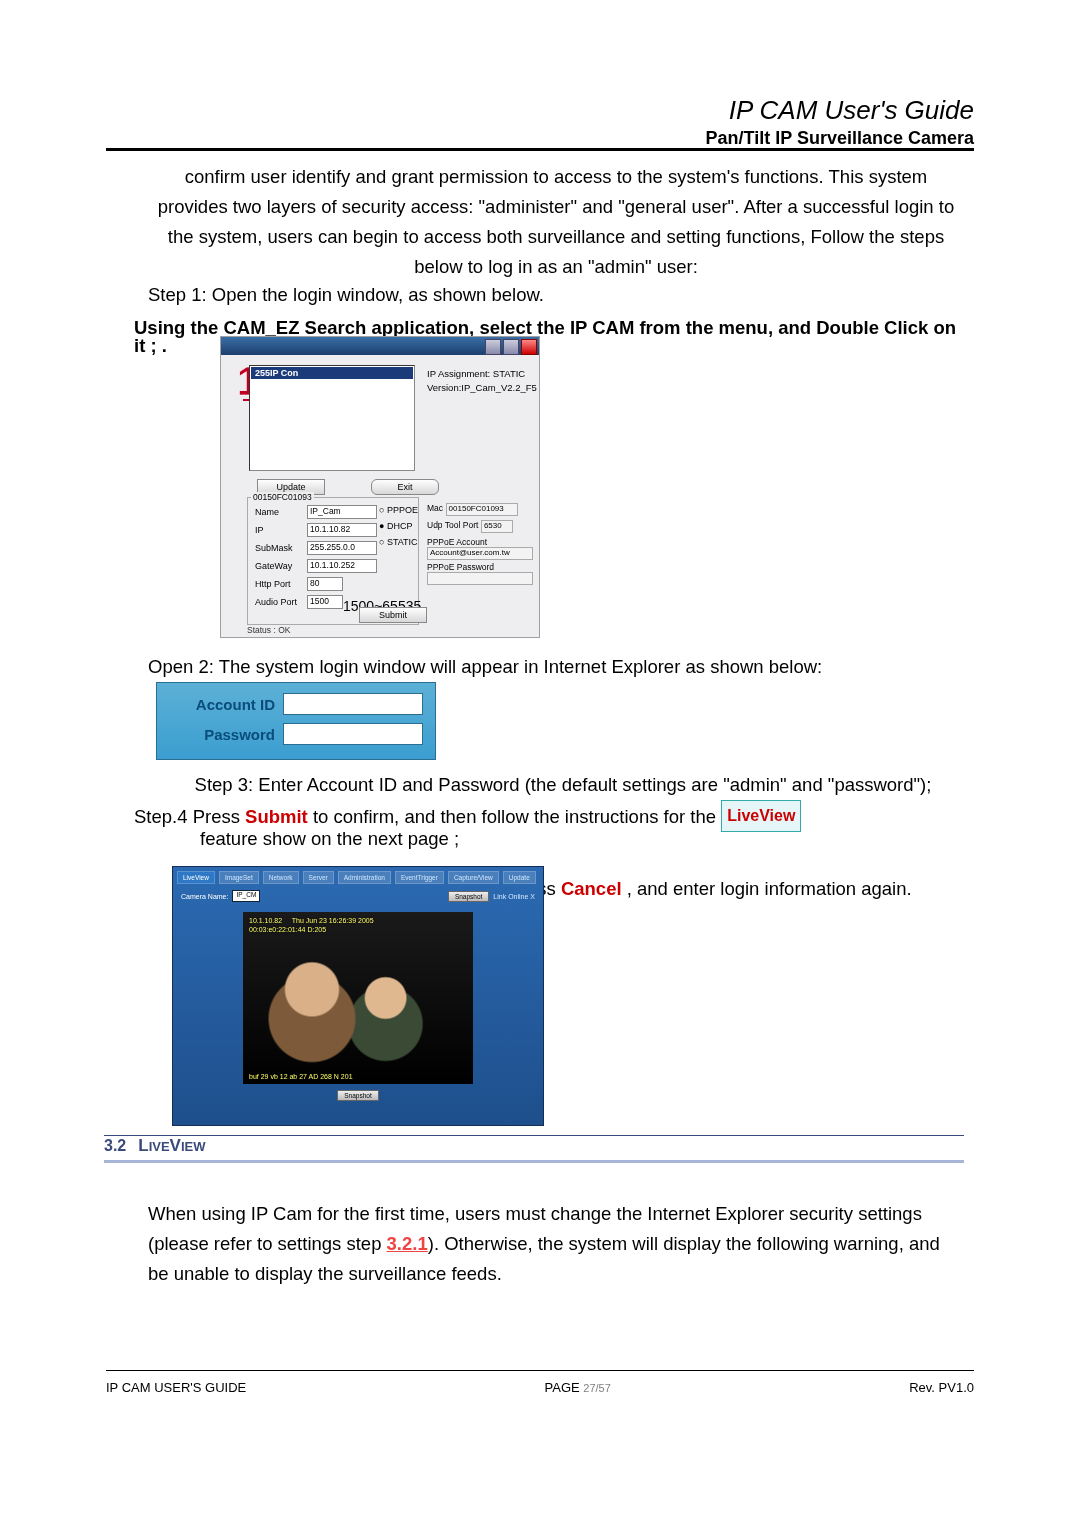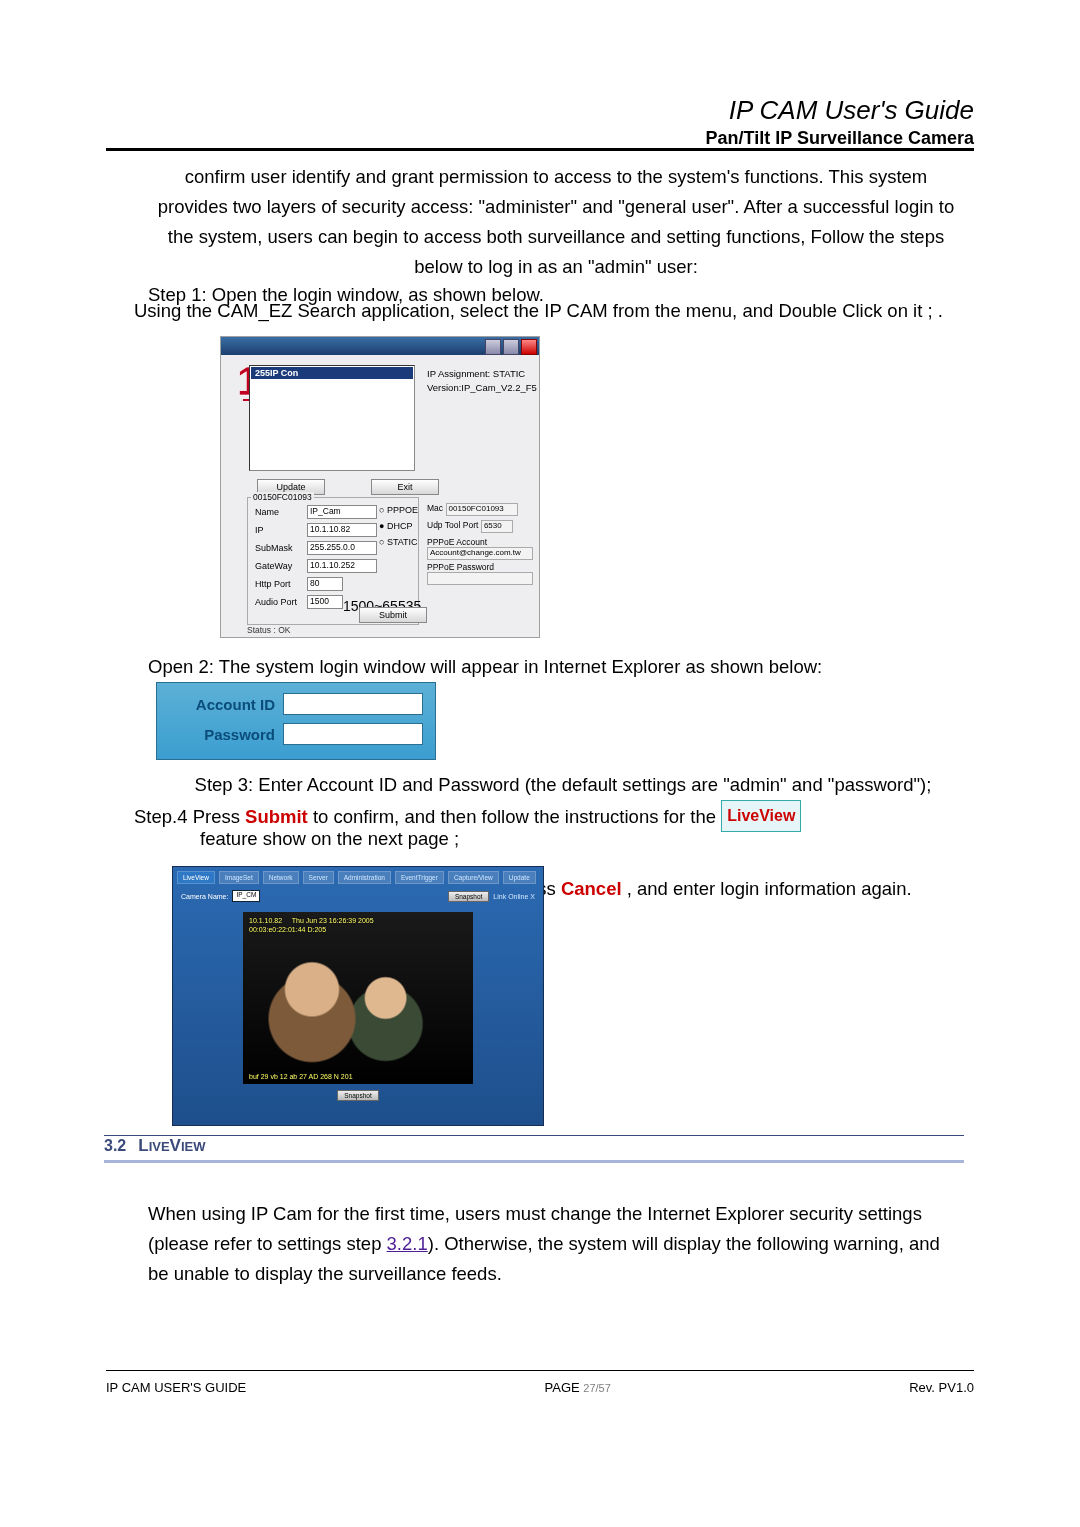--- a/index.html
+++ b/index.html
@@ -22,42 +22,42 @@
   .titlebar { position: absolute; top: 0; left: 0; right: 0; height: 18px; background: linear-gradient(#3a6ea5,#1c3f6e); }
   .tb-btns { position: absolute; right: 2px; top: 2px; display: flex; gap: 2px; }
   .tb-btn { width: 14px; height: 14px; background: linear-gradient(#ccd,#88a); border: 1px solid #446; }
   .tb-close { background: linear-gradient(#f88,#c00); border-color: #800; }
   .big1 { position: absolute; left: 6px; top: 24px; width: 40px; height: 40px; }
   .listbox { position: absolute; left: 28px; top: 28px; width: 164px; height: 104px; background: #fff; border: 1px inset #888; font-weight: bold; }
   .listitem { background: #1a3a7a; color: #fff; margin: 1px; padding: 1px 4px; font-size: 9px; }
   .ipassign { position: absolute; left: 206px; top: 30px; font-size: 9.5px; line-height: 14px; }
   .btn { display: inline-block; min-width: 54px; background: linear-gradient(#fefefe,#d8d8d8); border: 1px solid #888; text-align: center; font-size: 9px; padding: 2px 6px; }
   .btn-update { position: absolute; left: 36px; top: 142px; }
-  .btn-exit { position: absolute; left: 150px; top: 142px; }
+  .btn-exit { position: absolute; left: 150px; top: 142px; border-radius: 6px; }
   .btn-submit { position: absolute; left: 138px; top: 270px; }
   .groupbox { position: absolute; left: 26px; top: 160px; width: 170px; height: 126px; border: 1px solid #aaa; }
   .grouplegend { position: absolute; left: 30px; top: 155px; background: #eeeef0; padding: 0 2px; font-size: 8.5px; }
   .lbl { position: absolute; font-size: 9px; }
   .inp { position: absolute; background: #fff; border: 1px solid #888; height: 12px; font-size: 8.5px; padding: 0 2px; overflow: hidden; white-space: nowrap; }
   .radio { position: absolute; font-size: 9px; }
   .radio::before { content: "○ "; }
   .radio.sel::before { content: "● "; }
   .status { position: absolute; left: 26px; top: 288px; font-size: 8.5px; color: #333; }
   .rightside { position: absolute; left: 206px; top: 166px; width: 104px; }
   .rlbl { font-size: 8.5px; display: inline-block; }
   .rinp { display: inline-block; background: #f3f3f3; border: 1px solid #aaa; height: 11px; font-size: 8px; padding: 0 2px; }
 
   
   .fig2 { position: absolute; left: 156px; top: 682px; width: 278px; height: 76px; background: linear-gradient(#5cb0d6,#3b9ed0); border: 1px solid #2a6e92; }
   .log-lbl { color: #0b4d7a; font-weight: bold; font-size: 15px; text-align: right; }
   .log-inp { background: #fff; border: 1px solid #2a6e92; height: 20px; }
 
   
   .badge { border: 1px solid #3aa; background: #e6f5f8; color: #c00; font-weight: bold; font-size: 16px; padding: 0 5px; display: inline-block; vertical-align: 2px; }
-  .linklike { color: #4c1d95; text-decoration: underline; }
+  .linklike { color: #ef4444; text-decoration: underline; font-weight: bold; }
   .bold-red { color: #c00; font-weight: bold; }
 
   
   .fig3 { position: absolute; left: 172px; top: 866px; width: 370px; height: 258px; background: linear-gradient(#2b6ab2,#1e4f8c); border: 1px solid #142d52; font-size: 6px; color: #fff; }
   .tabbar { display: flex; gap: 4px; padding: 4px; }
   .tab { background: rgba(255,255,255,0.15); padding: 2px 5px; color: #cfe6ff; border: 1px solid rgba(255,255,255,0.2); font-size: 6.5px; }
   .tab.act { background: #2e78c6; color: #fff; }
   .camname-row { display: flex; align-items: center; gap: 4px; padding: 2px 8px; font-size: 7px; }
   .mini-inp { background: #fff; color: #000; border: 1px solid #123; height: 10px; padding: 0 3px; font-size: 6.5px; }
   .mini-btn { background: linear-gradient(#eee,#bbb); color: #000; border: 1px solid #666; padding: 1px 6px; font-size: 6.5px; }
@@ -89,21 +89,21 @@
 
 <div class="page">
   <div class="header-block">
     <div class="header-title">IP CAM User's Guide</div>
     <div class="header-sub">Pan/Tilt IP Surveillance Camera</div>
   </div>
   <div class="header-rule"></div>
 
   <div class="para ind1" style="top:162px; width:816px;">confirm user identify and grant permission to access to the system's functions. This system provides two layers of security access: "administer" and "general user". After a successful login to the system, users can begin to access both surveillance and setting functions, Follow the steps below to log in as an "admin" user:</div>
   <div class="para ind1" style="top:280px;">Step 1: Open the login window, as shown below.</div>
-  <div class="para ind0" style="top:293px; width:836px; line-height:18px; padding-top:9px;">Using the CAM_EZ Search application, select the IP CAM from the menu, and Double Click on it ;  .</div>
+  <div class="para ind0" style="top:310px; width:836px; line-height:18px; padding-top:9px;font-weight:bold;">Using the CAM_EZ Search application, select the IP CAM from the menu, and Double Click on it ;  .</div>
 
   <div class="fig1">
     <div class="titlebar">
       <div class="tb-btns">
         <div class="tb-btn"></div>
         <div class="tb-btn"></div>
         <div class="tb-btn tb-close"></div>
       </div>
     </div>
     <svg class="big1" viewBox="0 0 40 40">
@@ -139,21 +139,21 @@
     <div class="btn btn-submit">Submit</div>
 
     <div class="radio" style="left:158px; top:168px;">PPPOE</div>
     <div class="radio sel" style="left:158px; top:184px;">DHCP</div>
     <div class="radio" style="left:158px; top:200px;">STATIC</div>
 
     <div class="rightside">
       <div><span class="rlbl">Mac</span> <span class="rinp" style="width:66px;">00150FC01093</span></div>
       <div style="margin-top:4px;"><span class="rlbl">Udp Tool Port</span> <span class="rinp" style="width:26px;">6530</span></div>
       <div style="margin-top:4px;" class="rlbl">PPPoE Account</div>
-      <div class="rinp" style="width:100px;">Account@change.com.tw</div>
+      <div class="rinp" style="width:100px;">Account@user.com.tw</div>
       <div style="margin-top:2px;" class="rlbl">PPPoE Password</div>
       <div class="rinp" style="width:100px; height:11px;"></div>
     </div>
 
     <div class="status">Status :   OK</div>
   </div>
 
   <div class="para ind1" style="top:652px;">Open 2: The system login window will appear in Internet Explorer as shown below:</div>
 
   <div class="fig2">

